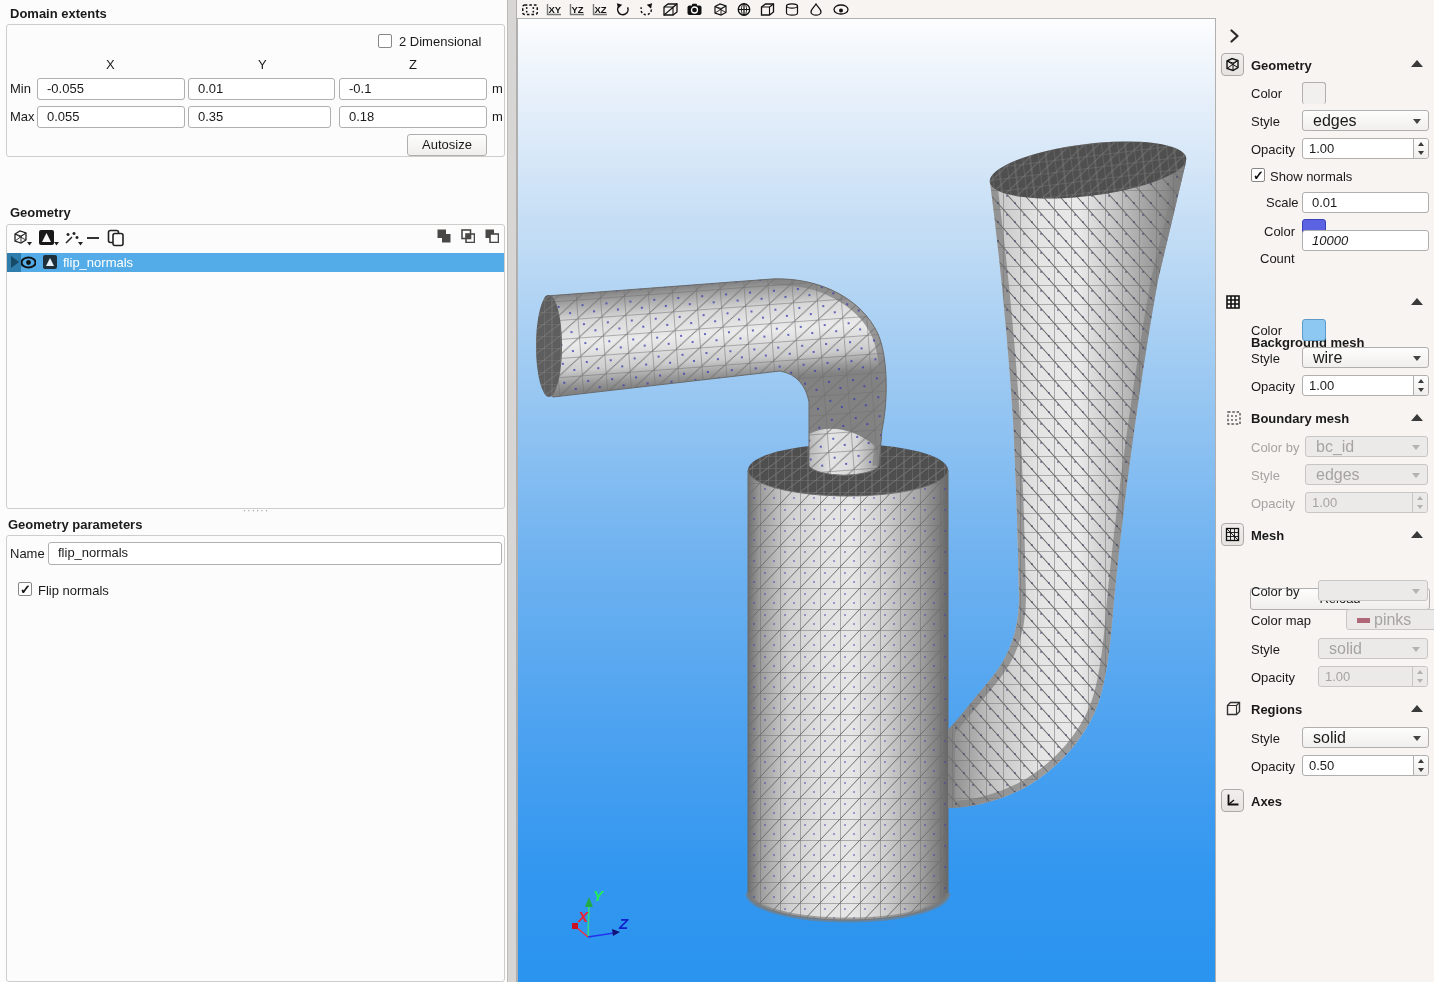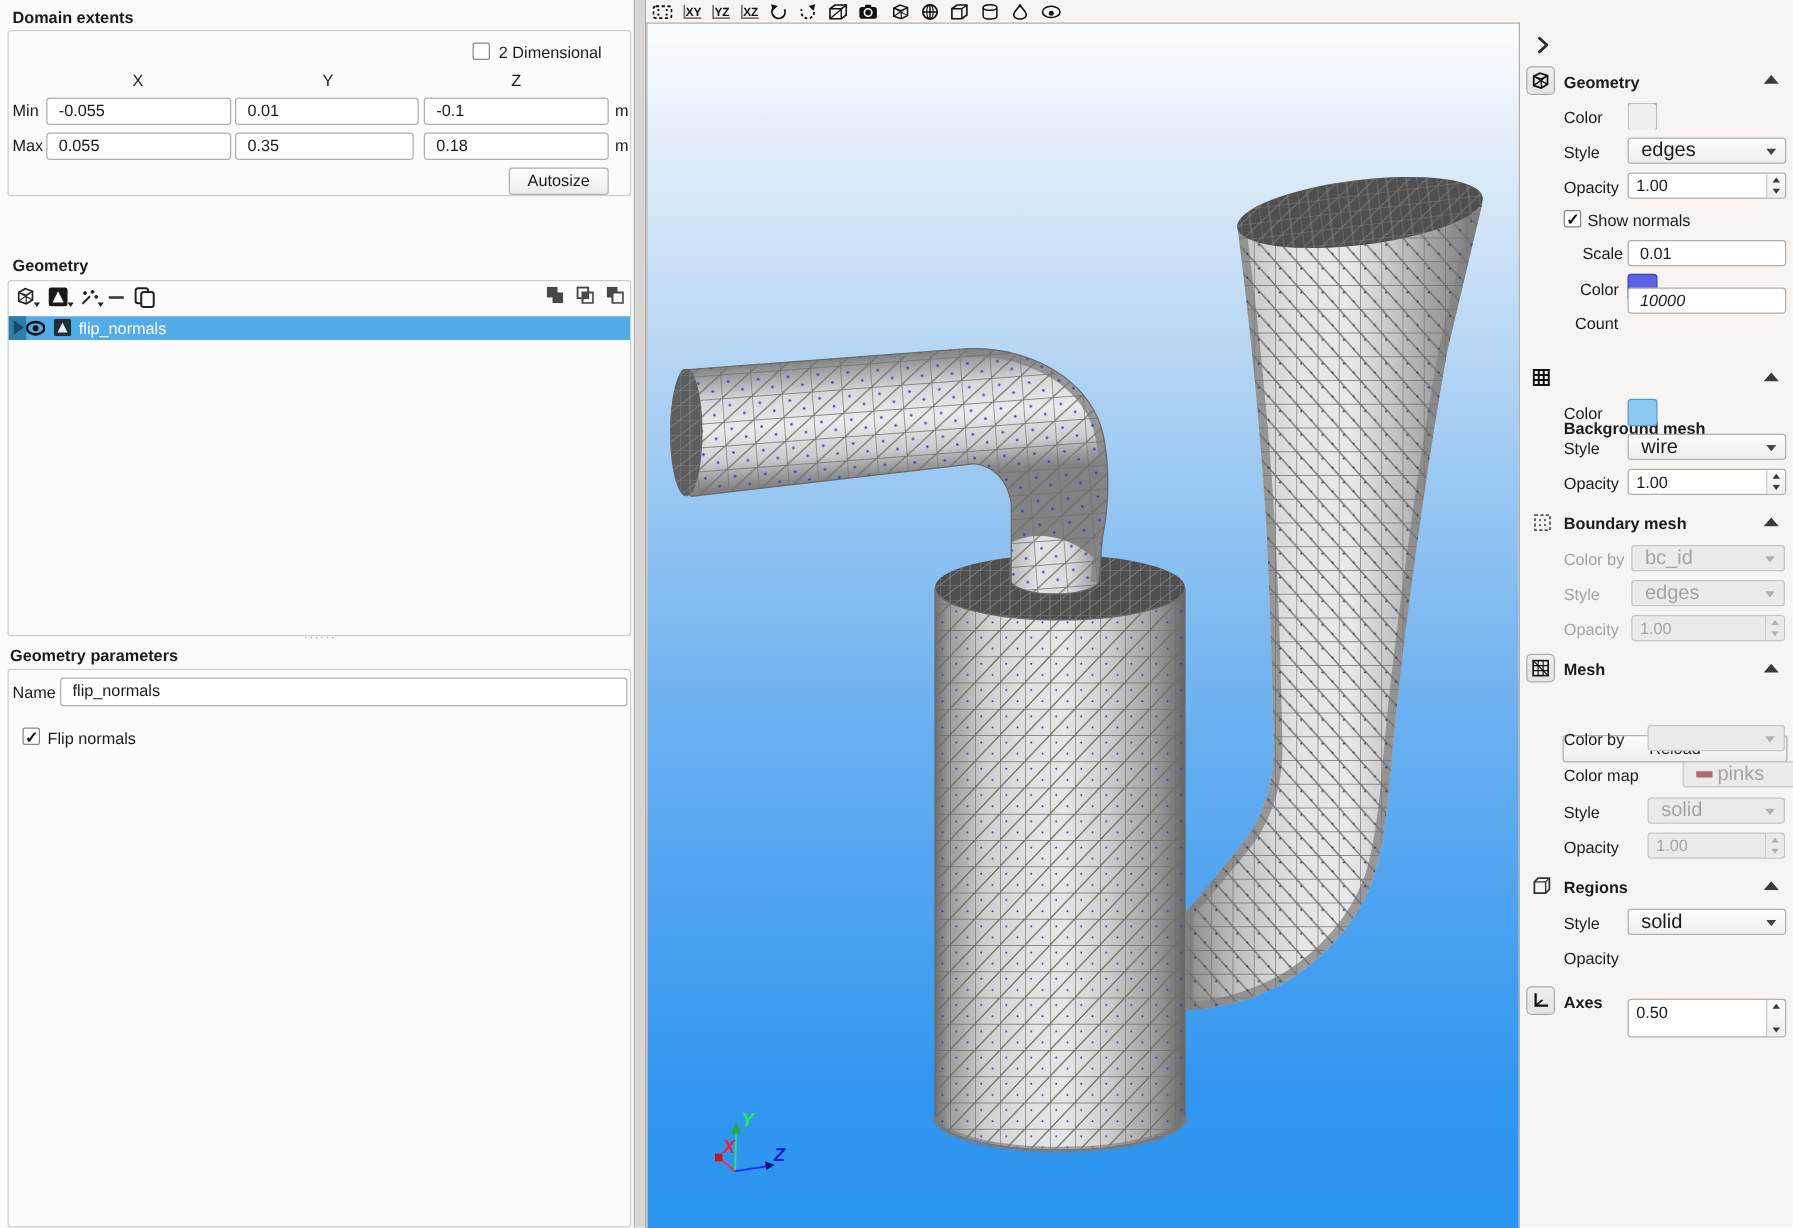--- a/index.html
+++ b/index.html
@@ -413,21 +413,21 @@
       </span></div>
     <svg class="abs" style="left:1226px;top:701px;" width="15" height="15" viewBox="0 0 15 15">
       <path d="M1.5,4.5 L4.5,1.5 H13.5 V10.5 L10.5,13.5 H1.5 Z" fill="none" stroke="#333" stroke-width="1.4"></path>
       <path d="M1.5,4.5 H10.5 V13.5 M10.5,4.5 L13.5,1.5" stroke="#333" stroke-width="1.1" fill="none"></path>
     </svg>
     <div class="hdrT" style="left:1251px;top:702px;">Regions</div>
     <div class="colArr" style="left:1411px;top:705px;"></div>
     <div class="lbl" style="left:1251px;top:731px;">Style</div>
     <div class="ddn" style="left:1302px;top:727px;width:127px;height:21px;">solid<span class="arr"></span></div>
     <div class="lbl" style="left:1251px;top:759px;">Opacity</div>
-    <div class="spin" style="left:1302px;top:755px;width:127px;height:31px;margin-top:44px;">0.50<span class="btns">
+    <div class="spin" style="left:1302px;top:755px;width:127px;height:21px;">0.50<span class="btns">
         <span class="up"></span>
         <span class="dn"></span>
       </span></div>
     <div class="secIconBtn" style="left:1221px;top:789px;"></div>
     <svg class="abs" style="left:1226px;top:793px;" width="14" height="14" viewBox="0 0 14 14">
       <path d="M2.5,1.5 V11.5 H12.5" fill="none" stroke="#111" stroke-width="1.8"></path>
       <path d="M2.5,11.5 L8,7" stroke="#111" stroke-width="1.3"></path>
     </svg>
     <div class="hdrT" style="left:1251px;top:794px;">Axes</div>
   </div>

